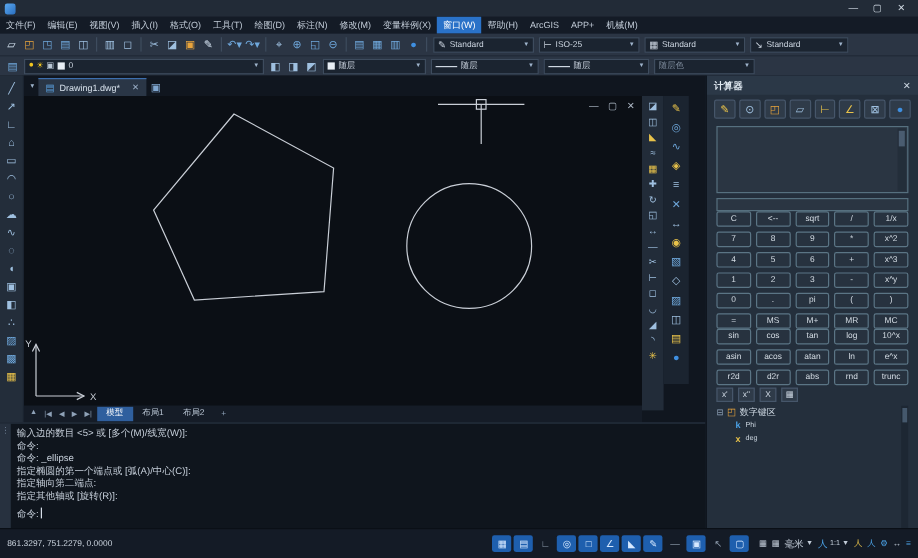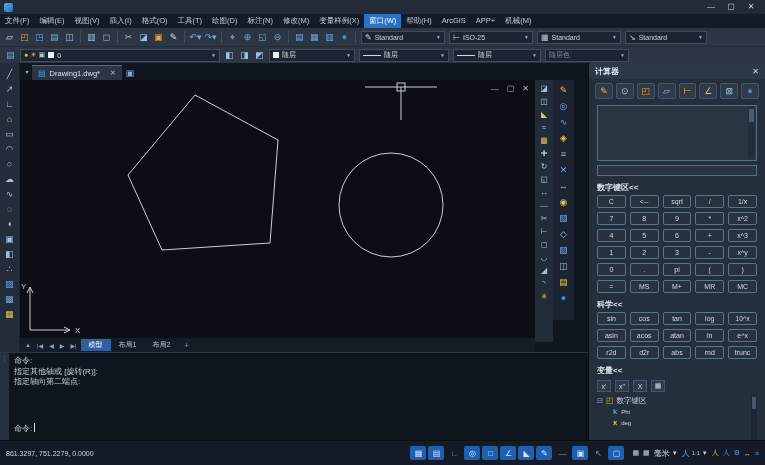--- a/index.html
+++ b/index.html
@@ -334,21 +334,21 @@
   <span style="display:flex">
       <span class="ltab active">模型</span>
       <span class="ltab">布局1</span>
       <span class="ltab">布局2</span>
     </span>
   <span id="ltab-add">+</span>
 </div>
 
 <div id="cmdarea" class="abs">
   <span id="cmd-grip">⋮</span>
-  <div id="cmd-lines"><div class="cmd-line">命令:</div><div class="cmd-line">指定其他轴或 [旋转(R)]:</div><div class="cmd-line">指定轴向第二端点:</div></div>
+  <div id="cmd-lines"><div class="cmd-line">输入边的数目 &lt;5&gt; 或 [多个(M)/线宽(W)]:</div><div class="cmd-line">命令:</div><div class="cmd-line">命令: _ellipse</div><div class="cmd-line">指定椭圆的第一个端点或 [弧(A)/中心(C)]:</div><div class="cmd-line">指定轴向第二端点:</div><div class="cmd-line">指定其他轴或 [旋转(R)]:</div></div>
   <div id="cmd-prompt">
     <span>命令:</span><span id="cursor"></span>
   </div>
 </div>
 
 <div id="statusbar" class="abs">
   <span id="coords">861.3297, 751.2279, 0.0000</span>
   <span id="status-toggles">
       <span class="sicon active">▦</span>
       <span class="sicon active">▤</span>
@@ -399,21 +399,20 @@
     </div>
   <div id="calc-display">
     <span></span>
     <span class="sbar">
         <span class="sthumb"></span>
       </span>
   </div>
   <div id="calc-input">
     <span></span>
   </div>
-  <div class="sect-label">数字键区&lt;&lt;</div>
   <div class="keygrid">
       <button class="cbtn">C</button>
       <button class="cbtn">&lt;--</button>
       <button class="cbtn">sqrt</button>
       <button class="cbtn">/</button>
       <button class="cbtn">1/x</button>
       <button class="cbtn">7</button>
       <button class="cbtn">8</button>
       <button class="cbtn">9</button>
       <button class="cbtn">*</button>
@@ -432,39 +431,37 @@
       <button class="cbtn">.</button>
       <button class="cbtn">pi</button>
       <button class="cbtn">(</button>
       <button class="cbtn">)</button>
       <button class="cbtn">=</button>
       <button class="cbtn">MS</button>
       <button class="cbtn">M+</button>
       <button class="cbtn">MR</button>
       <button class="cbtn">MC</button>
     </div>
-  <div class="sect-label">科学&lt;&lt;</div>
   <div class="keygrid">
       <button class="cbtn">sin</button>
       <button class="cbtn">cos</button>
       <button class="cbtn">tan</button>
       <button class="cbtn">log</button>
       <button class="cbtn">10^x</button>
       <button class="cbtn">asin</button>
       <button class="cbtn">acos</button>
       <button class="cbtn">atan</button>
       <button class="cbtn">ln</button>
       <button class="cbtn">e^x</button>
       <button class="cbtn">r2d</button>
       <button class="cbtn">d2r</button>
       <button class="cbtn">abs</button>
       <button class="cbtn">rnd</button>
       <button class="cbtn">trunc</button>
     </div>
-  <div class="sect-label">变量&lt;&lt;</div>
   <div id="var-toolbar">
       <span class="pbtn">x'</span>
       <span class="pbtn">x"</span>
       <span class="pbtn">X</span>
       <span class="pbtn">▦</span>
     </div>
   <div id="var-tree">
     <div class="tree-root">
       <span class="exp">⊟</span>
       <span style="color:#e8a43c;font-size:8px">◰</span>

